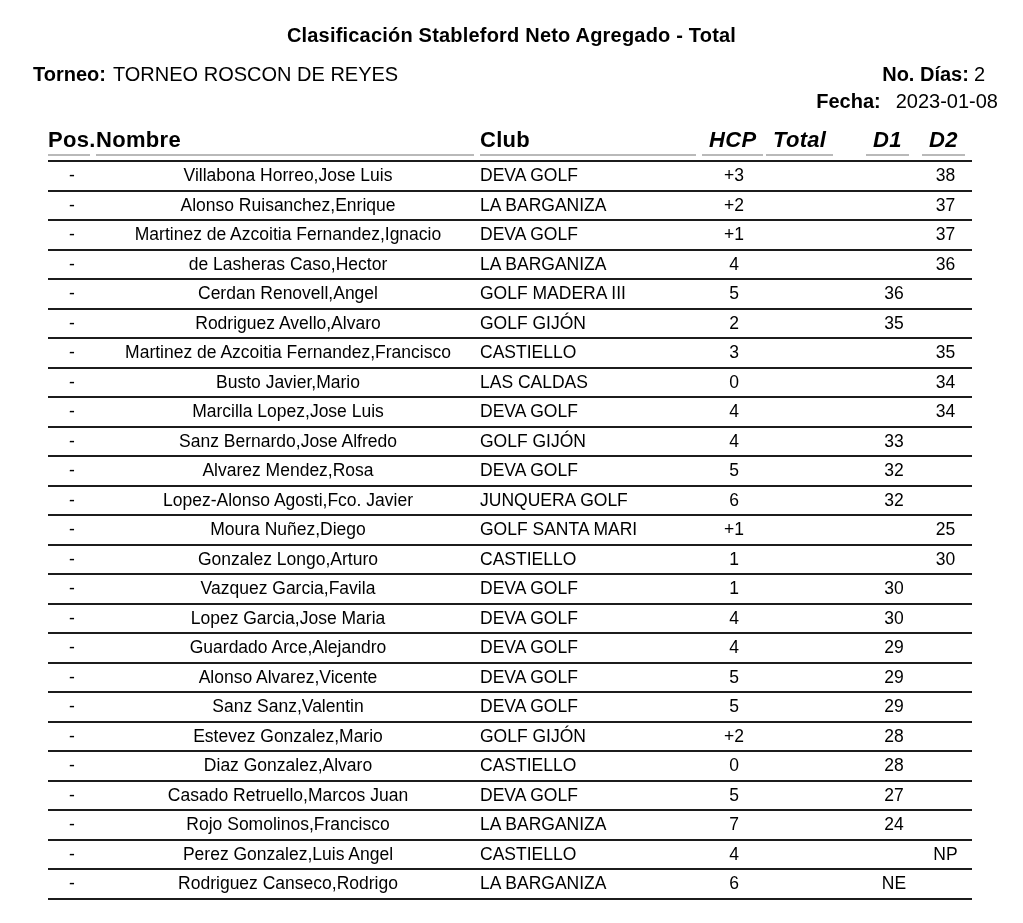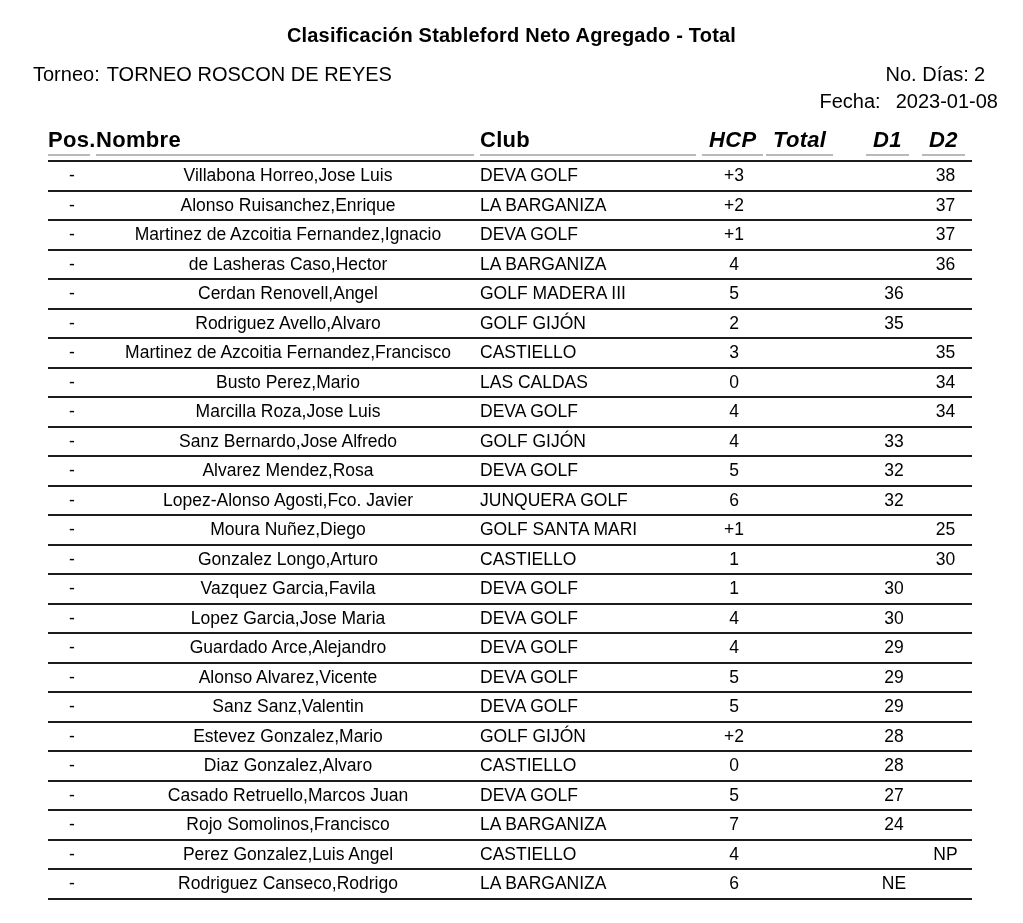--- a/index.html
+++ b/index.html
@@ -19,21 +19,21 @@
     margin-top: 24px;
     letter-spacing: 0.2px;
   }
   .meta-line1 {
     display: flex;
     justify-content: space-between;
     margin: 16px 38px 0 33px;
     font-size: 20px;
     line-height: 23px;
   }
-  .label-bold { font-weight: normal; }
+  .label-bold { font-weight: bold; }
   .torneo-value { margin-left: 7px; font-weight: normal; }
   .dias-value { margin-left: 5px; font-weight: normal; }
   .meta-line2 {
     text-align: right;
     margin: 4px 25px 0 0;
     font-size: 20px;
     line-height: 23px;
   }
   .fecha-value { margin-left: 15px; font-weight: normal; }
 
@@ -195,30 +195,30 @@
     <td class="pos">-</td>
     <td class="nom">Martinez de Azcoitia Fernandez,Francisco</td>
     <td class="club">CASTIELLO</td>
     <td class="hcp">3</td>
     <td class="total"></td>
     <td class="d1"></td>
     <td class="d2">35</td>
   </tr>
       <tr>
     <td class="pos">-</td>
-    <td class="nom">Busto Perez,Mario</td>
+    <td class="nom">Busto Javier,Mario</td>
     <td class="club">LAS CALDAS</td>
     <td class="hcp">0</td>
     <td class="total"></td>
     <td class="d1"></td>
     <td class="d2">34</td>
   </tr>
       <tr>
     <td class="pos">-</td>
-    <td class="nom">Marcilla Roza,Jose Luis</td>
+    <td class="nom">Marcilla Lopez,Jose Luis</td>
     <td class="club">DEVA GOLF</td>
     <td class="hcp">4</td>
     <td class="total"></td>
     <td class="d1"></td>
     <td class="d2">34</td>
   </tr>
       <tr>
     <td class="pos">-</td>
     <td class="nom">Sanz Bernardo,Jose Alfredo</td>
     <td class="club">GOLF GIJÓN</td>

